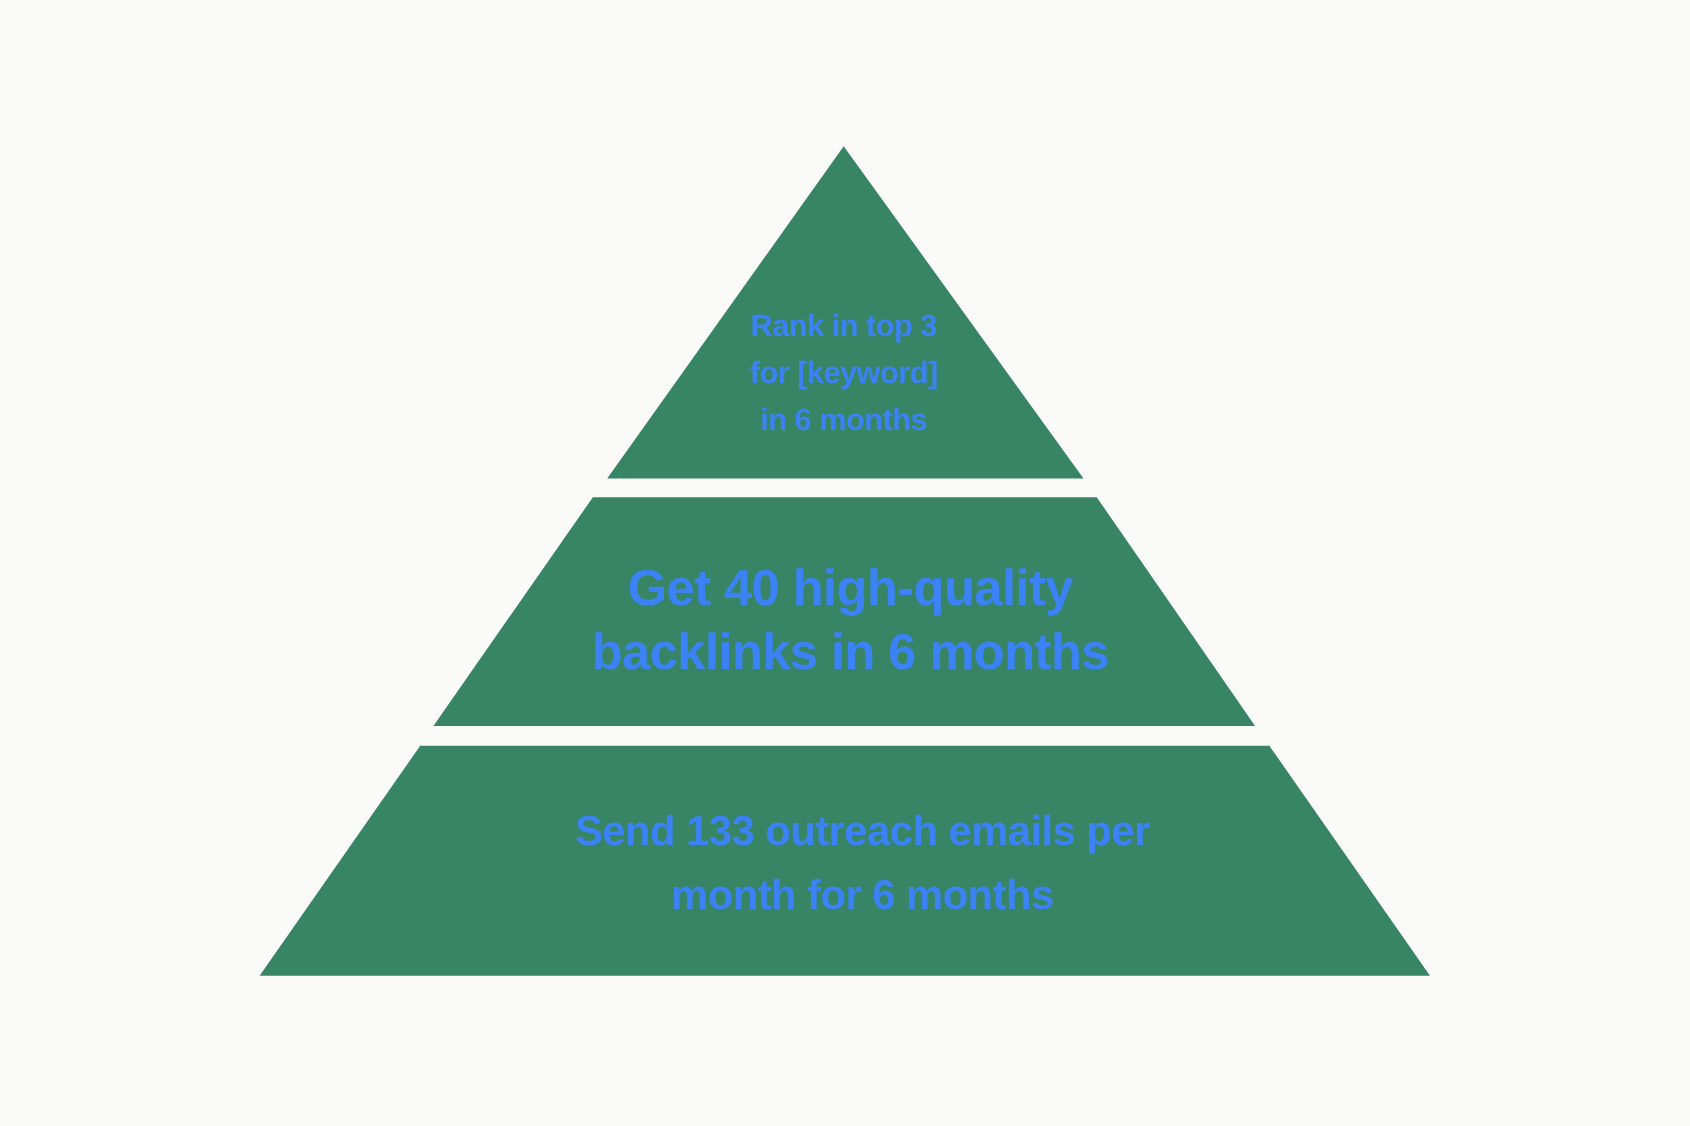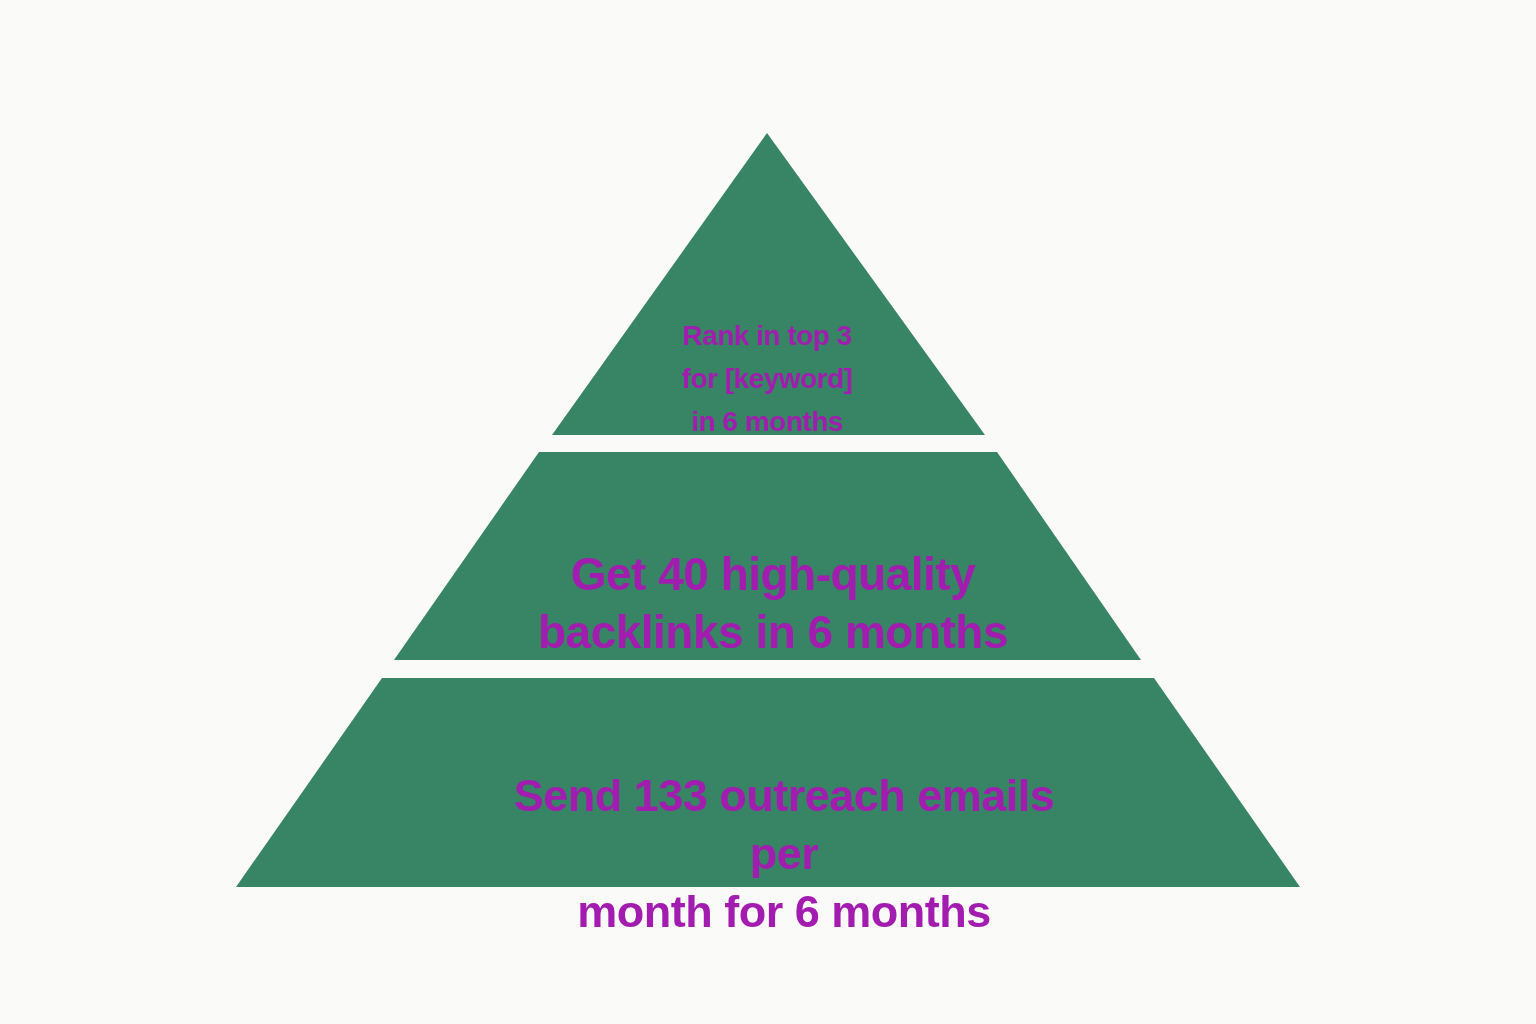--- a/index.html
+++ b/index.html
@@ -5,30 +5,29 @@
   html, body { margin: 0; padding: 0; }
   body {
     width: 1536px; height: 1024px; overflow: hidden;
     background: #fafaf9;
     font-family: "Liberation Sans", "DejaVu Sans", sans-serif;
     position: relative;
   }
   #pyramid { position: absolute; left: 0; top: 0; width: 1536px; height: 1024px; }
   .tier-text {
     position: absolute;
-    color: #a21caf;
+    color: #3b82f6;
     font-weight: bold;
     text-align: center;
     letter-spacing: -0.5px;
     white-space: pre-line;
-    margin-top: 40px;
   }
   #t1 { left: 617px; top: 274px; width: 300px; font-size: 28px; line-height: 43px; }
   #t2 { left: 520px; top: 505px; width: 506px; font-size: 46px; line-height: 58px; }
-  #t3 { left: 484px; top: 727px; width: 600px; font-size: 45px; line-height: 58px; }
+  #t3 { left: 484px; top: 727px; width: 600px; font-size: 38px; line-height: 58px; }
 </style>
 </head>
 <body>
 
 <svg id="pyramid" viewBox="0 0 1536 1024" xmlns="http://www.w3.org/2000/svg">
   <polygon points="767,133 985,435 552,435" fill="#378565"></polygon>
   <polygon points="539,452 997,452 1141,660 394,660" fill="#378565"></polygon>
   <polygon points="382,678 1154,678 1300,887 236,887" fill="#378565"></polygon>
 </svg>
 

